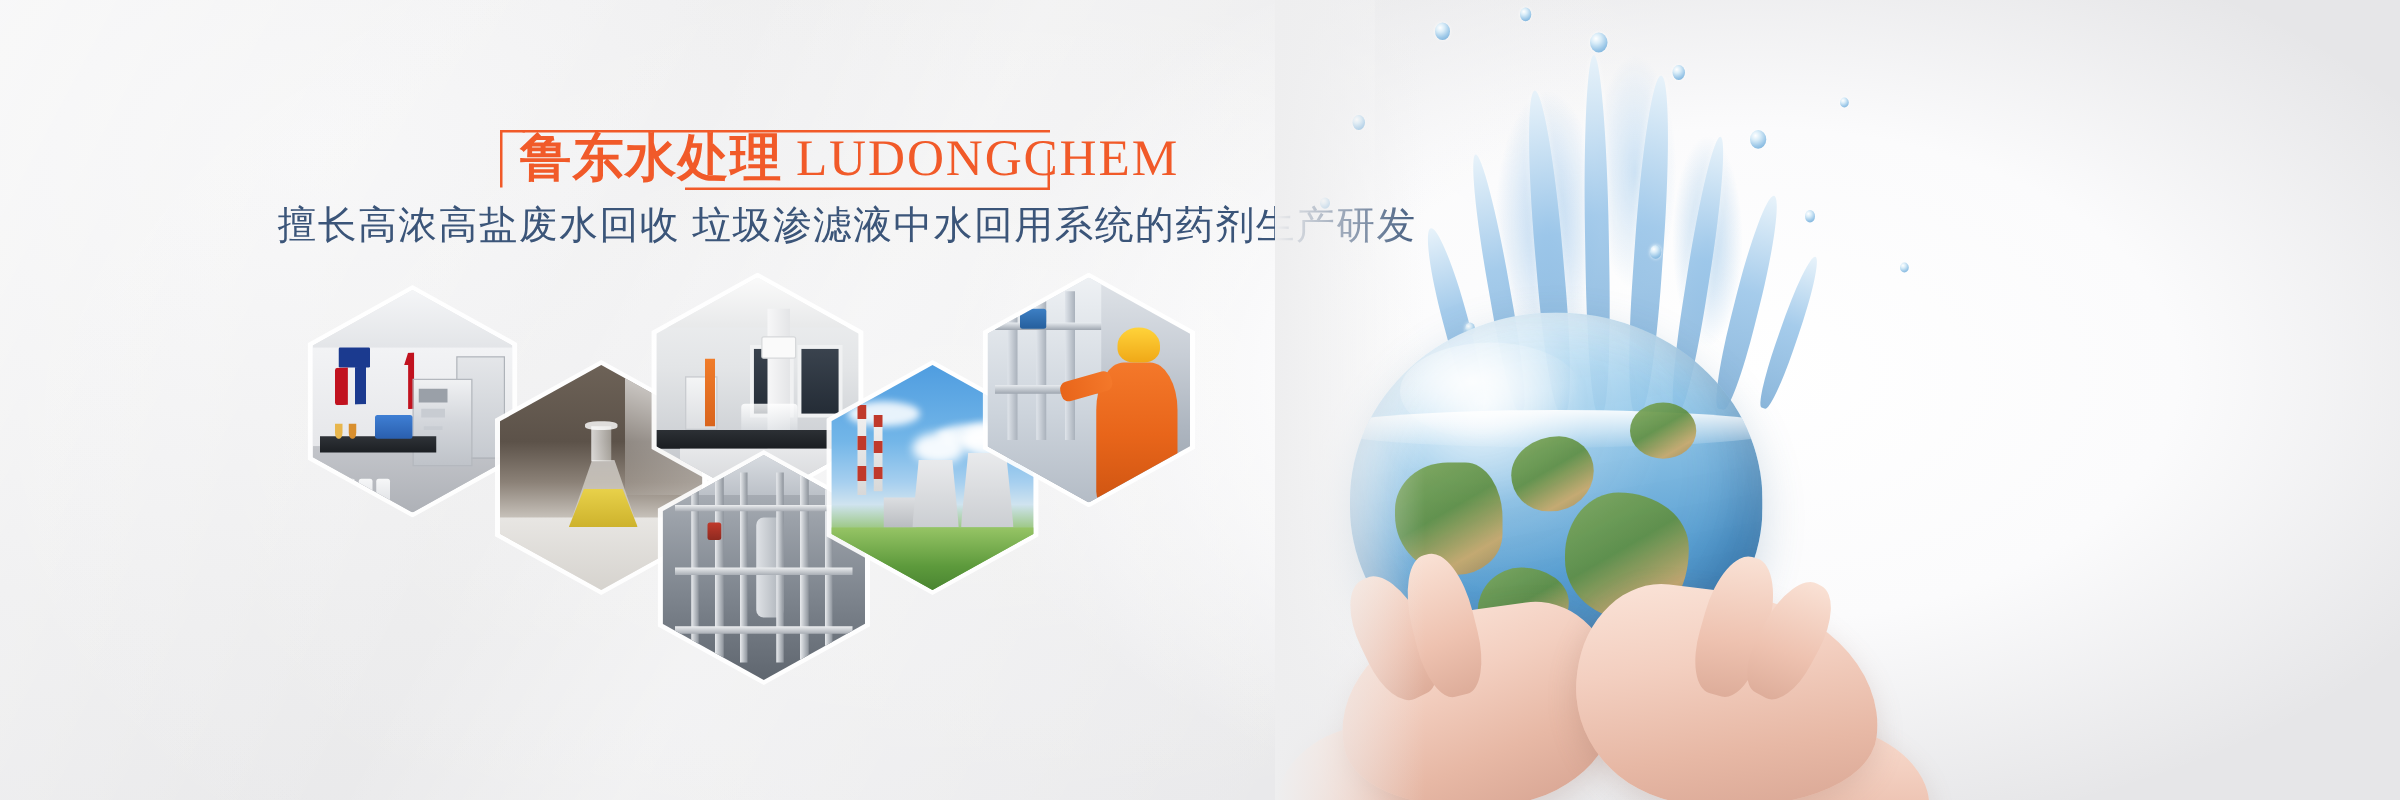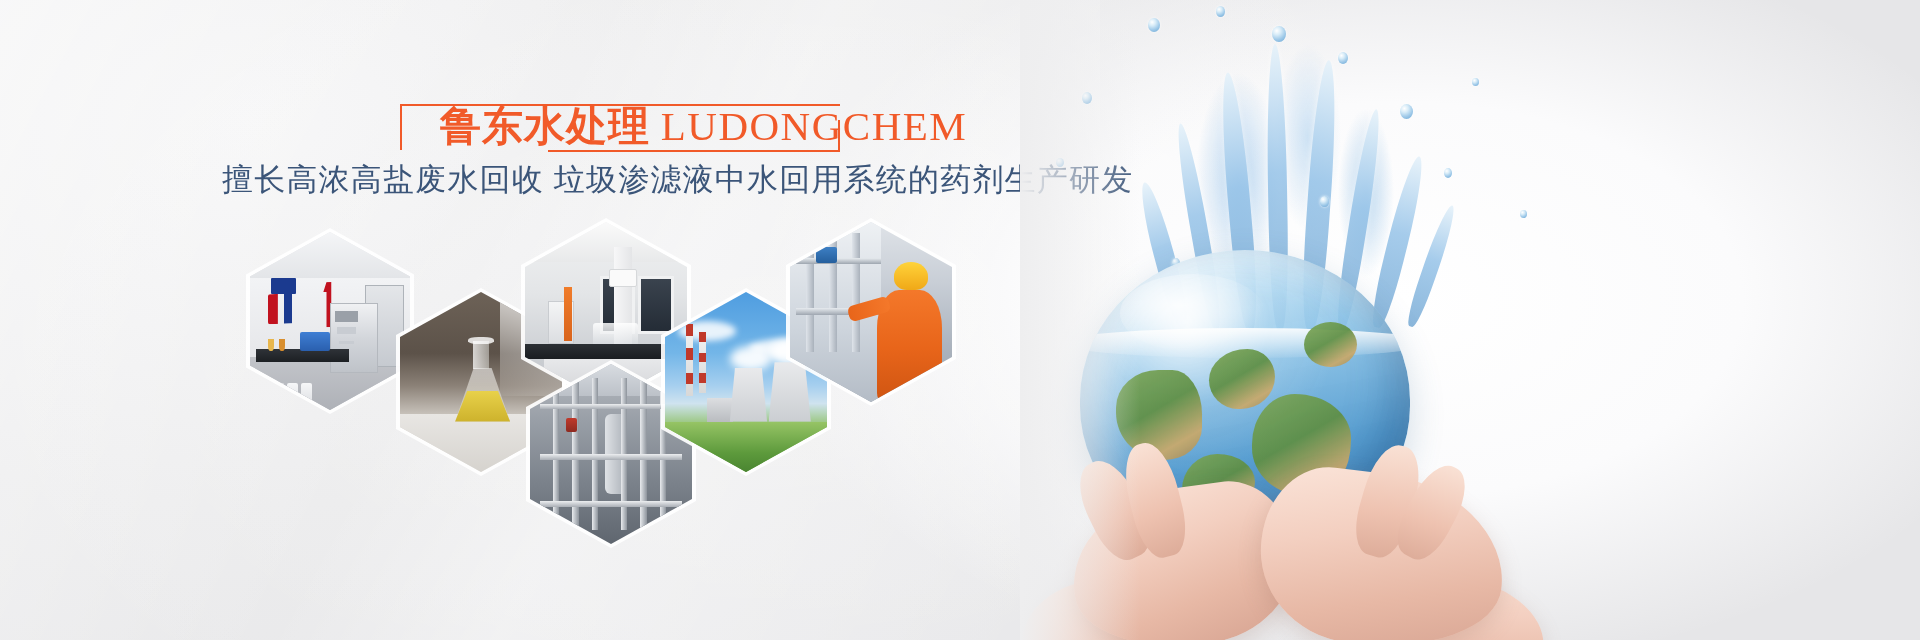--- a/index.html
+++ b/index.html
@@ -48,21 +48,21 @@
 
   .headline {
     position:absolute; left:16px; top:-2px;
     font-family:"Liberation Serif", serif;
     font-size:41px;
     line-height:48px;
     color:#f15a29;
     letter-spacing:0.5px;
     white-space:nowrap;
   }
-  .headline .cn { font-weight:700; letter-spacing:1px;margin-left:24px; }
+  .headline .cn { font-weight:700; letter-spacing:1px; }
   .headline .en { font-weight:400; letter-spacing:1.5px; }
 
   .subhead {
     position:absolute; left:222px; top:158px;
     width:820px;
     font-family:"Liberation Sans", sans-serif;
     font-size:31px;
     line-height:44px;
     color:#3b5579;
     letter-spacing:1.2px;

